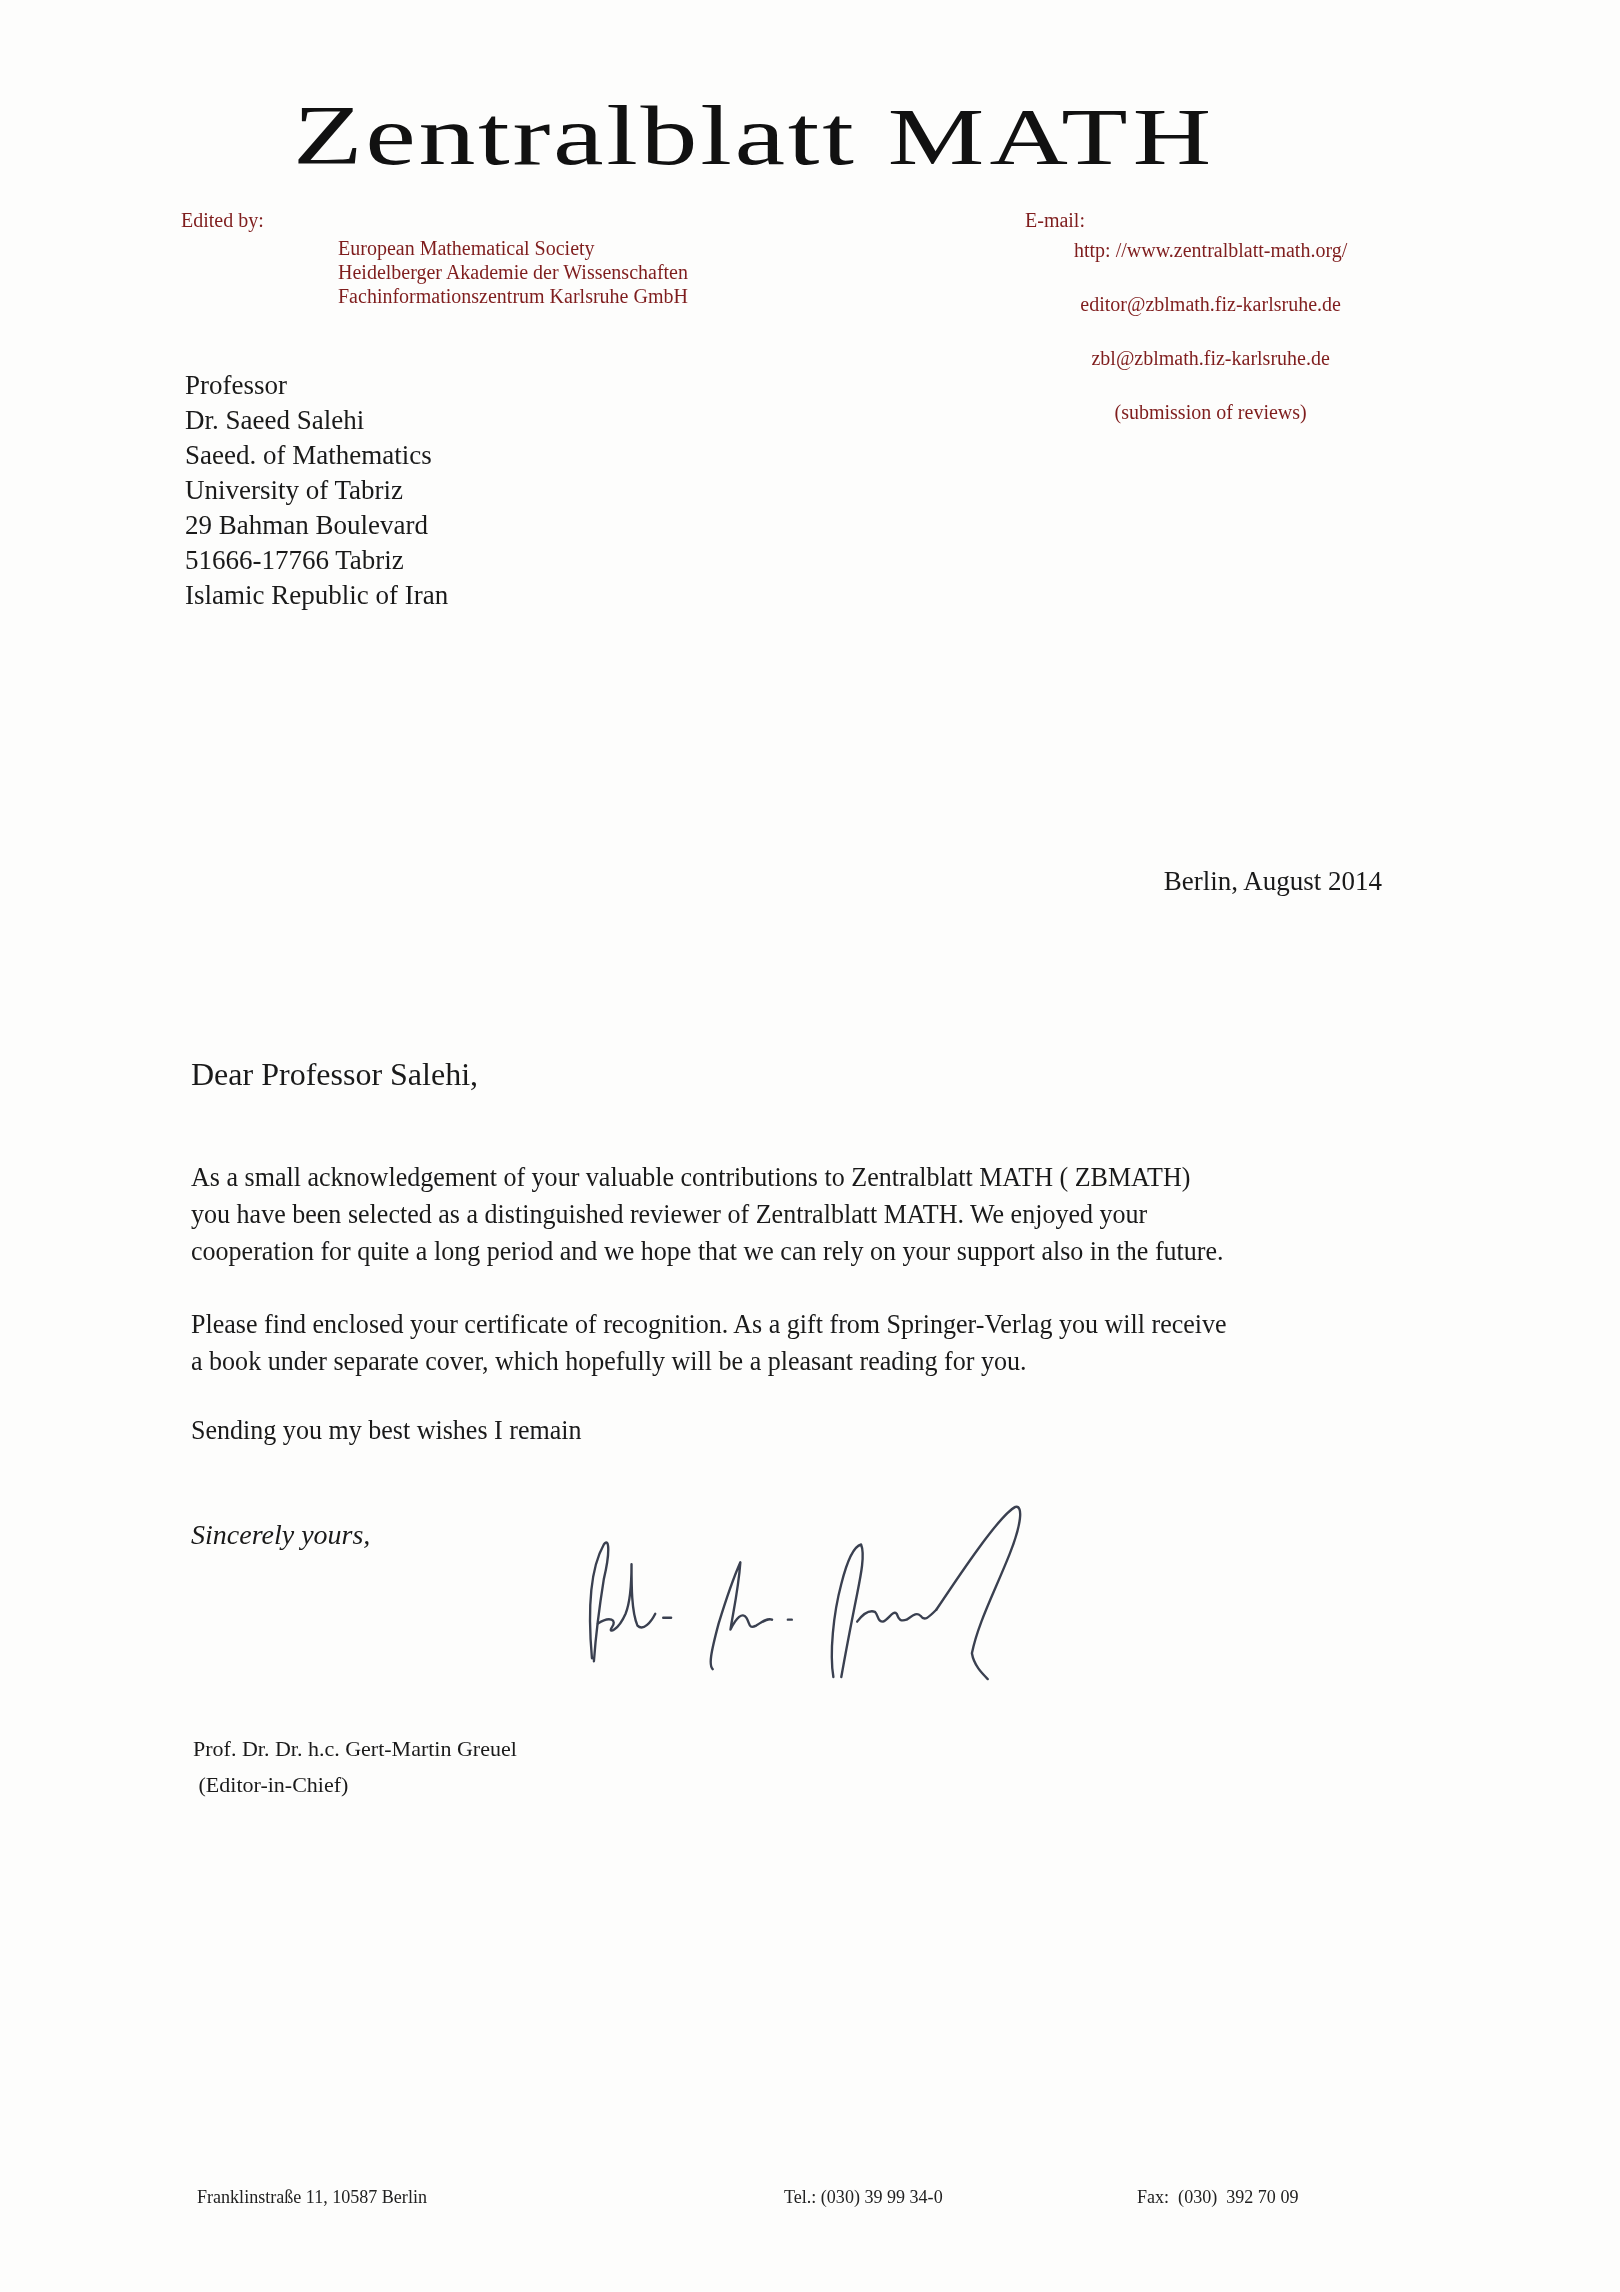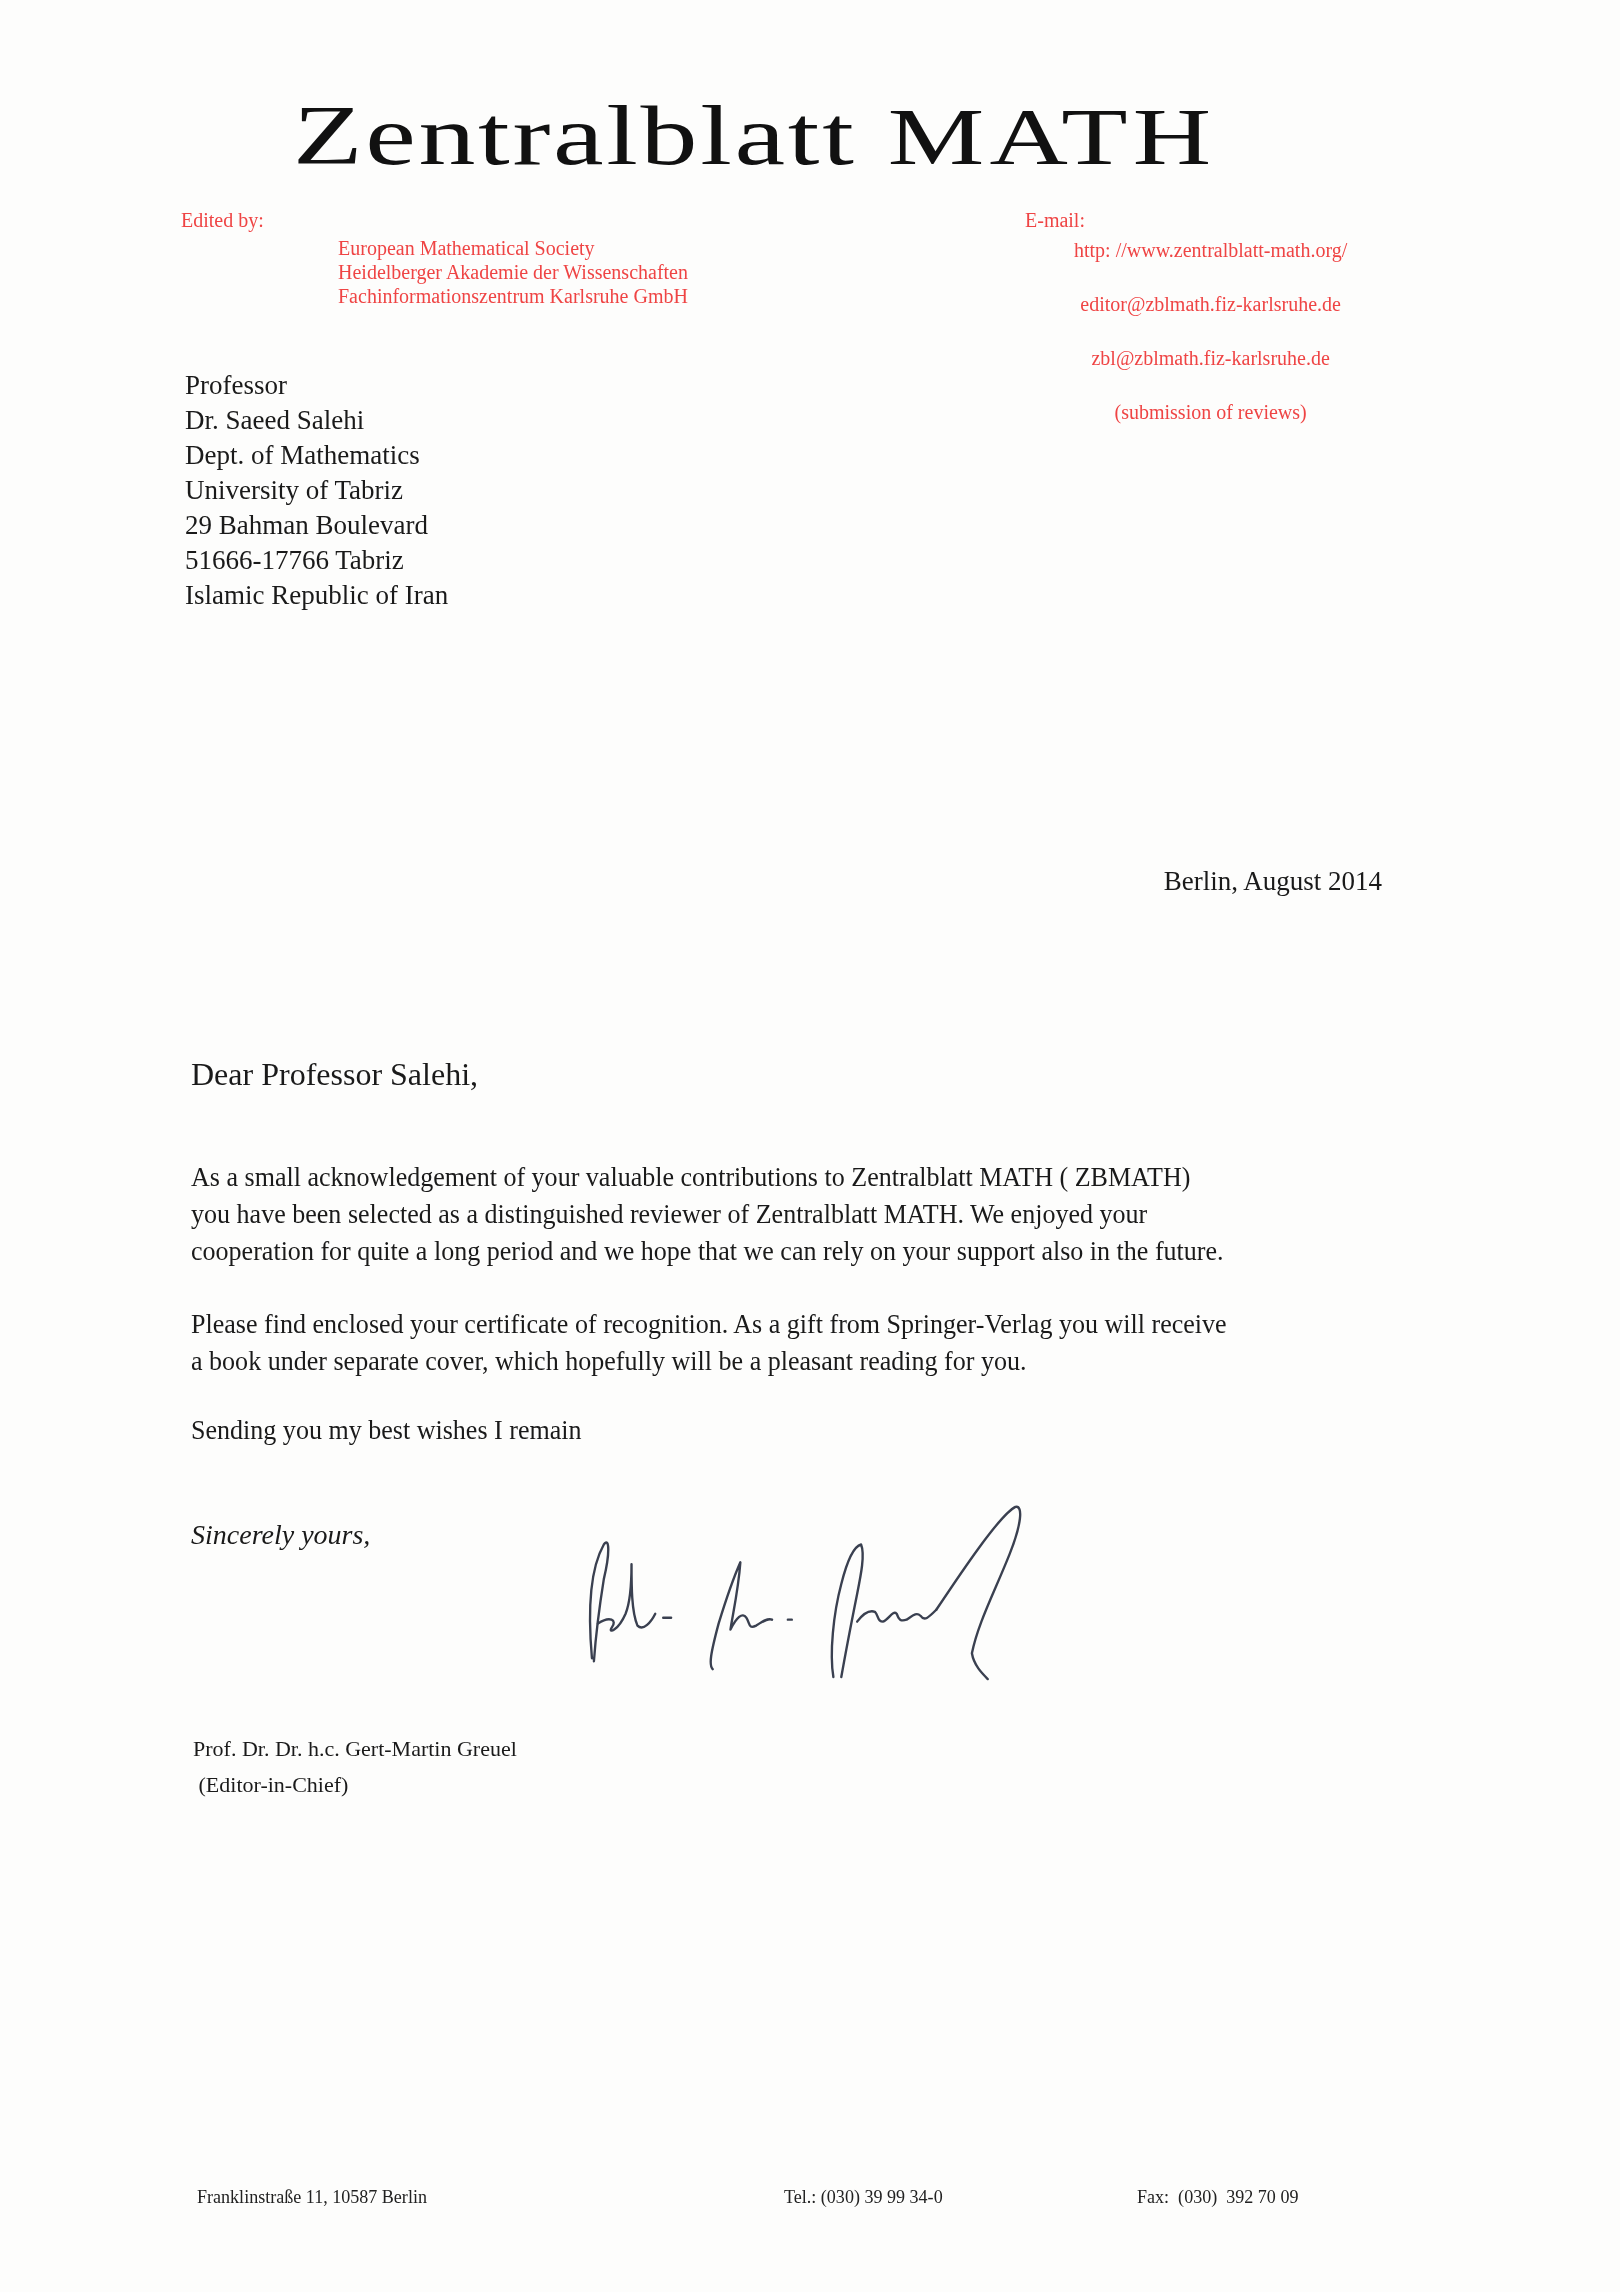--- a/index.html
+++ b/index.html
@@ -13,21 +13,21 @@
 
     
     #title {
       left: 293px; top: 91px; font-size: 85px; line-height: 89px;
       letter-spacing: 2px; color: #111;
       transform-origin: left top; transform: scaleX(1.34);
     }
     #title .t-math { letter-spacing: 4px; font-size: 81px; }
 
     
-    .small { font-size: 20px; line-height: 24px; color: #ef4444; }
+    .small { font-size: 20px; line-height: 24px; color: #7f1d1d; }
     #edited-label { left: 181px; top: 208px; }
     #edited-list { left: 338px; top: 208px; margin-top: 28px; }
     #email-label { left: 986px; top: 208px; margin-left: 39px; }
     #email-list { left: 1074px; top: 208px; text-align: center; }
     #email-list div { white-space: nowrap; margin-top: 30px; }
 
     
     #address { left: 185px; top: 368px; font-size: 27px; line-height: 35px; }
 
     
@@ -74,21 +74,21 @@
 <div id="email-list" class="abs small">
   <div>http: //www.zentralblatt-math.org/</div>
   <div>editor@zblmath.fiz-karlsruhe.de</div>
   <div>zbl@zblmath.fiz-karlsruhe.de</div>
   <div>(submission of reviews)</div>
 </div>
 
 <div id="address" class="abs">
   <div>Professor</div>
   <div>Dr. Saeed Salehi</div>
-  <div>Dept. of Mathematics</div>
+  <div>Saeed. of Mathematics</div>
   <div>University of Tabriz</div>
   <div>29 Bahman Boulevard</div>
   <div>51666-17766 Tabriz</div>
   <div>Islamic Republic of Iran</div>
 </div>
 
 <div id="date" class="abs">Berlin, August 2014</div>
 
 <div id="salutation" class="abs">Dear Professor Salehi,</div>
 

